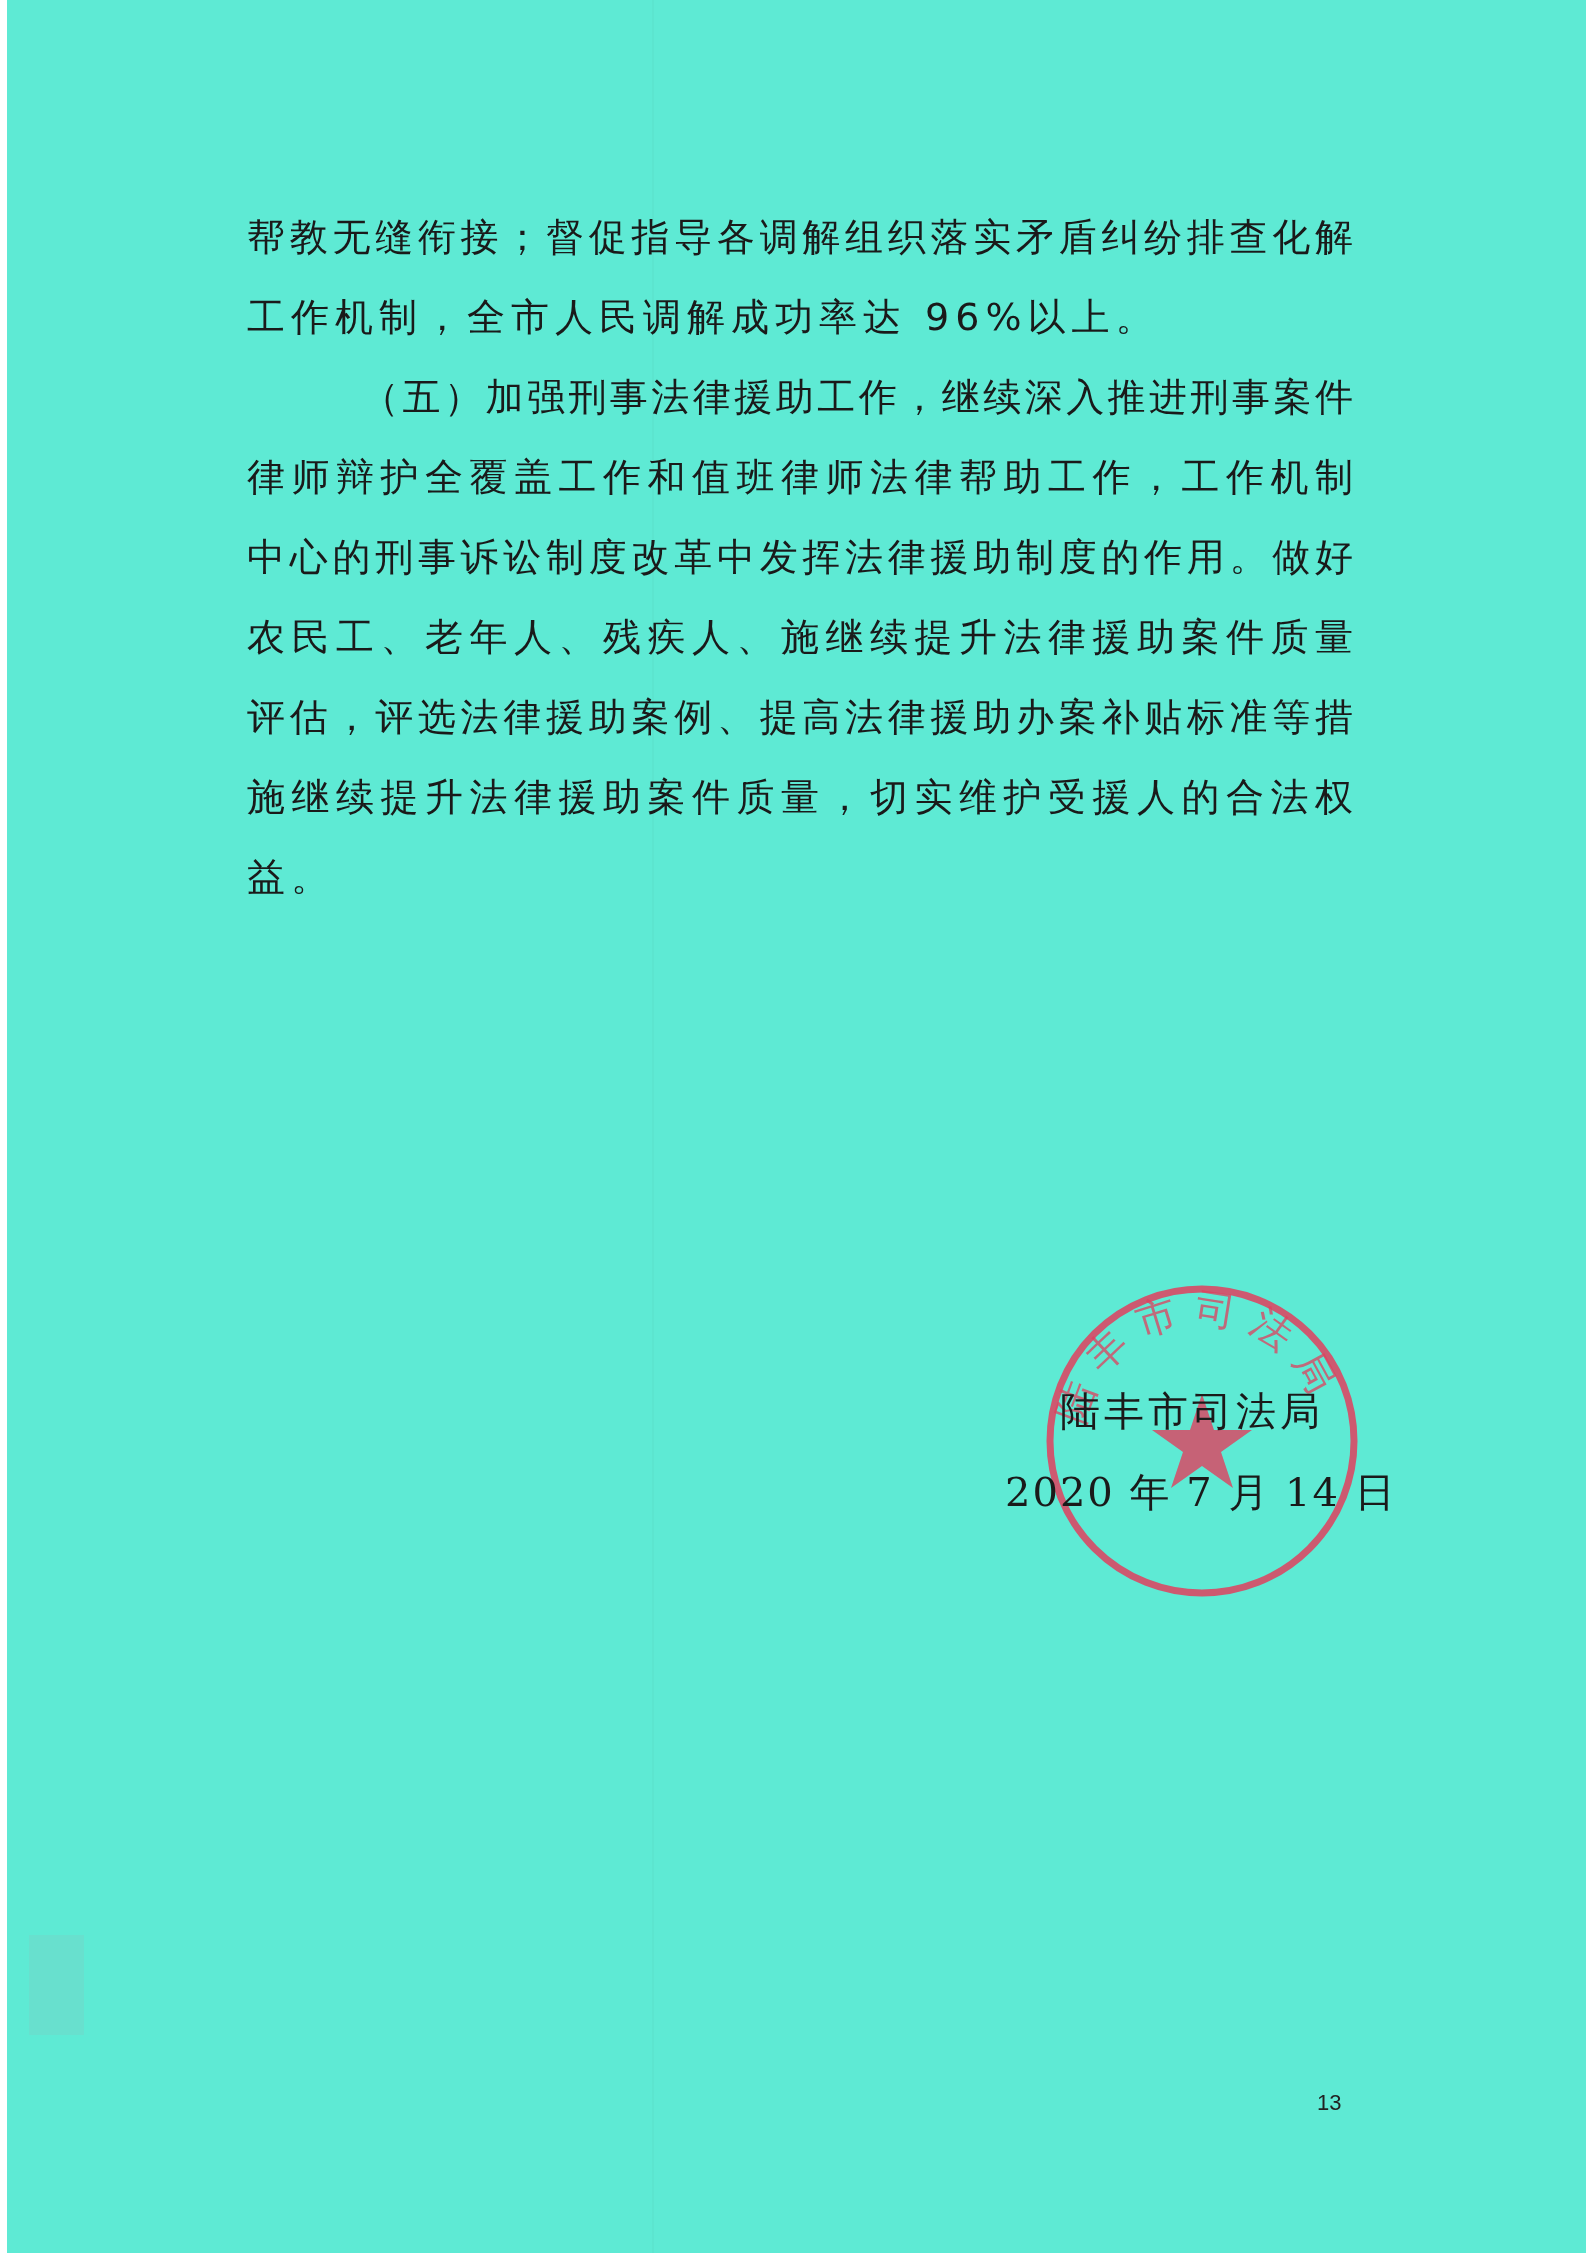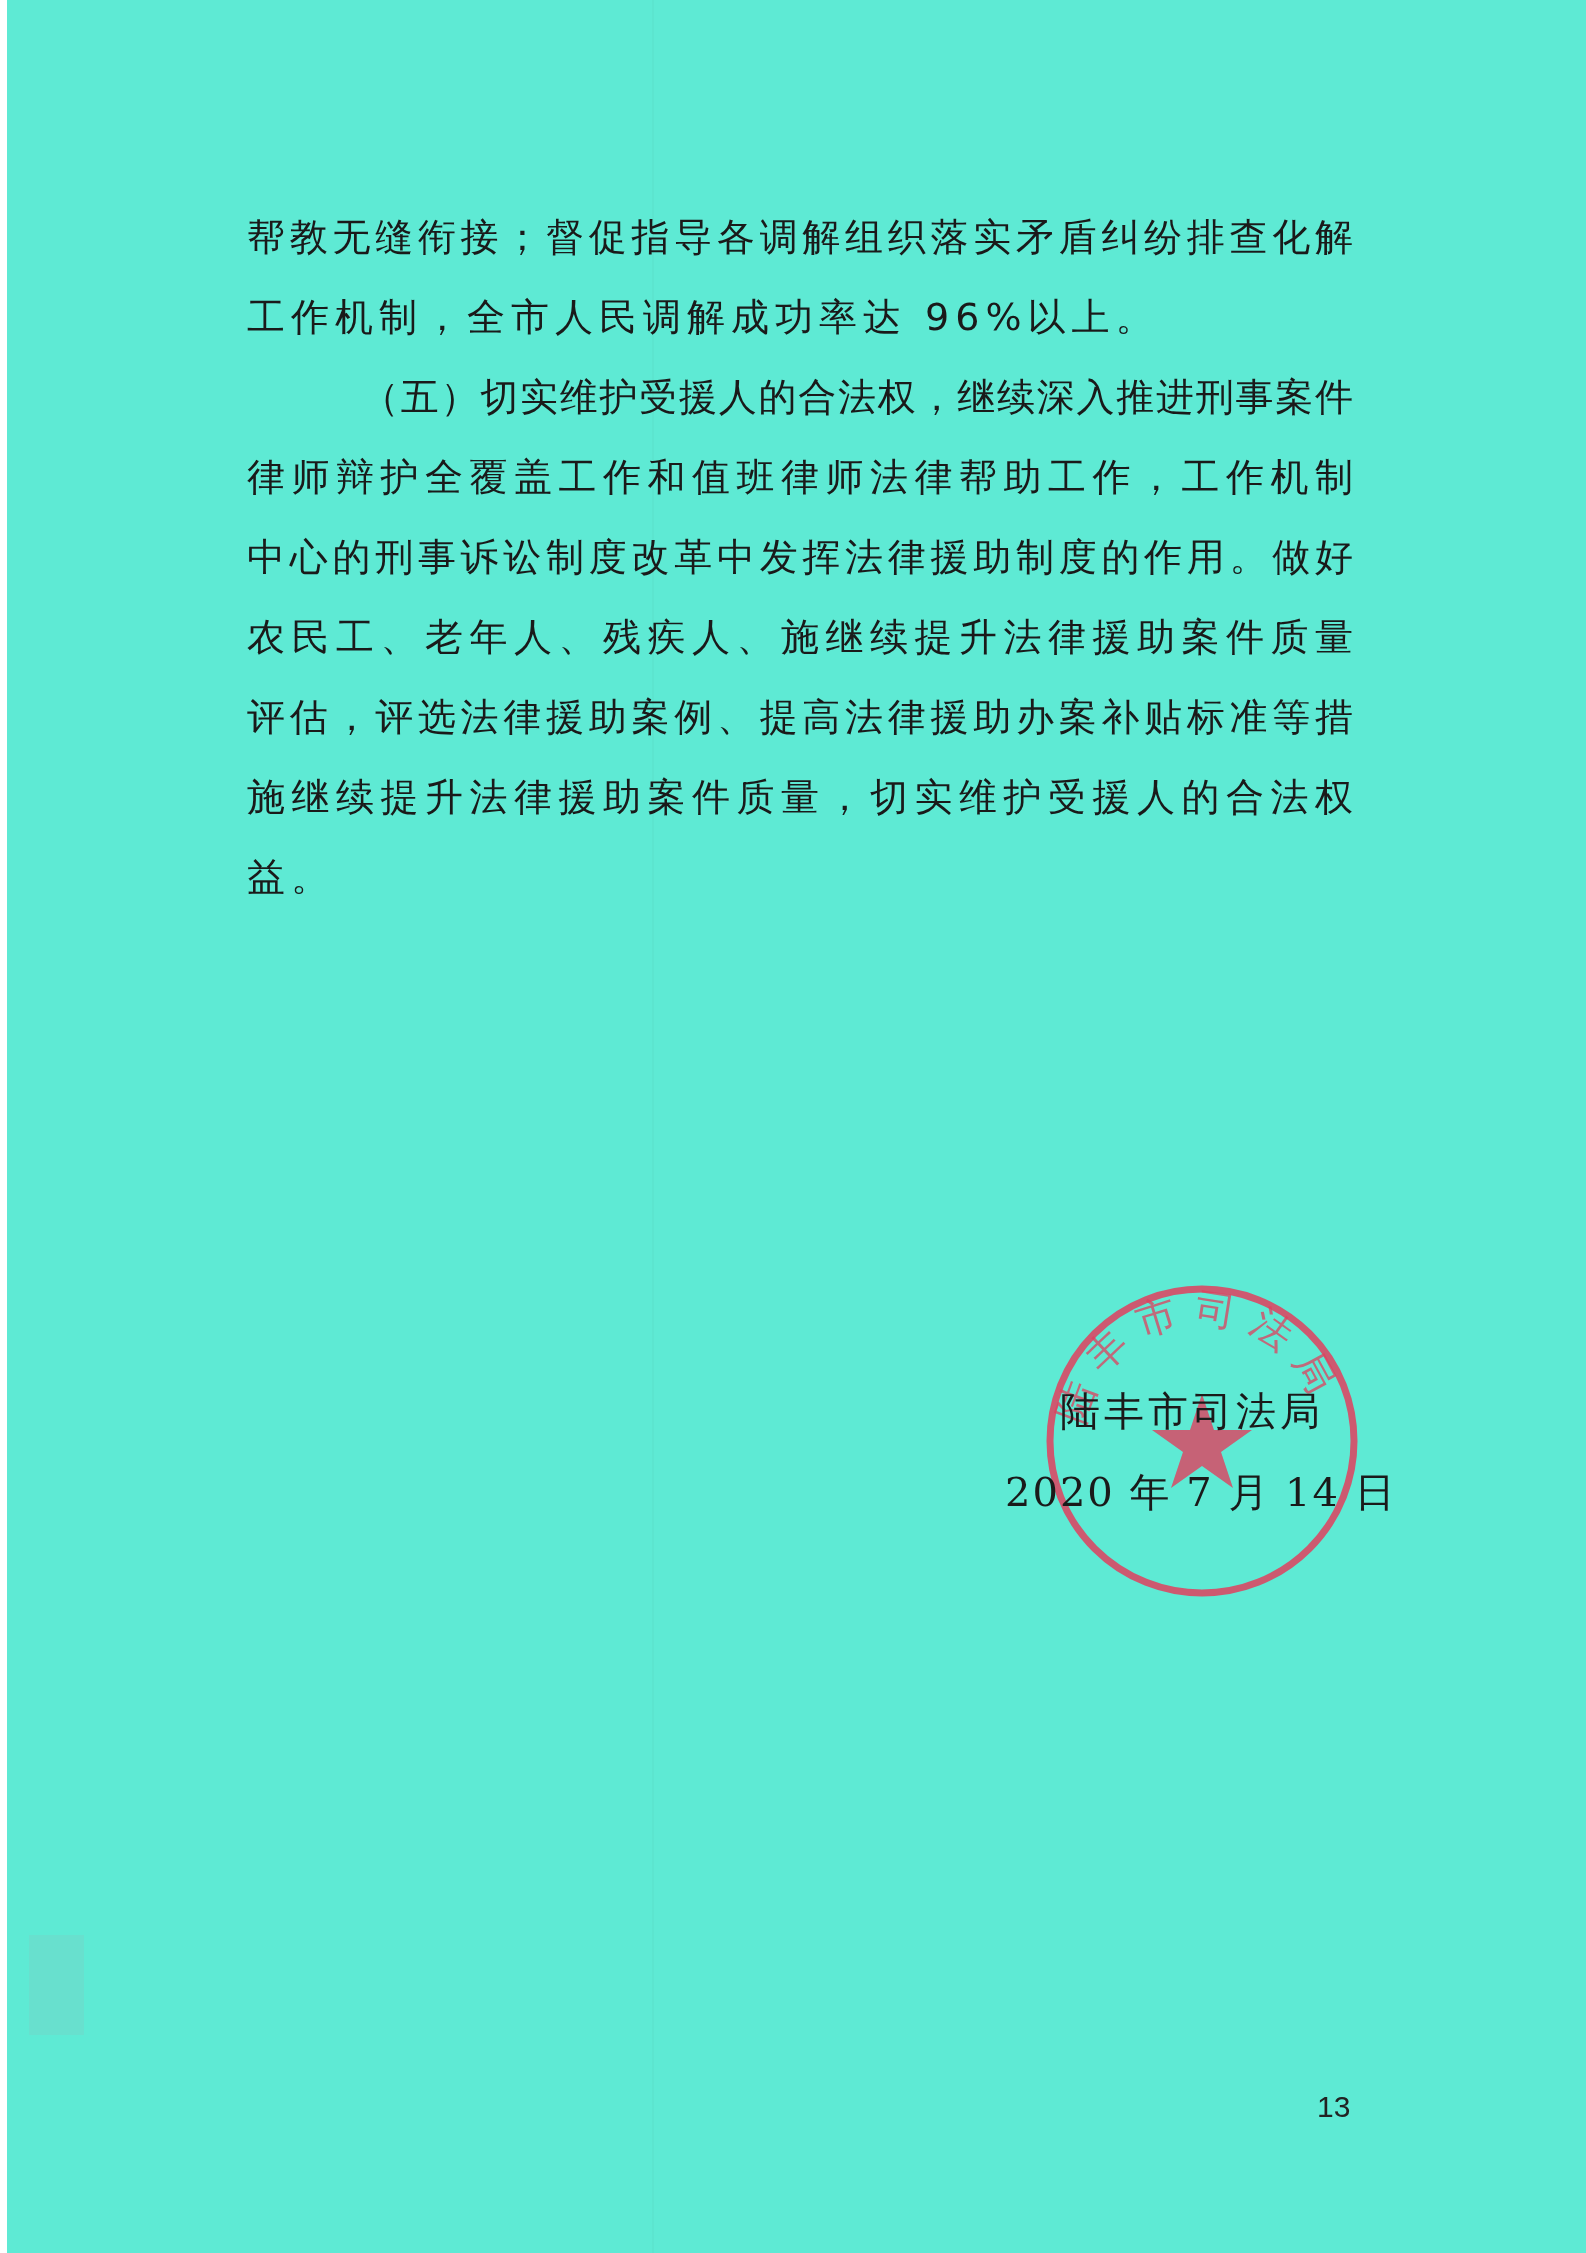--- a/index.html
+++ b/index.html
@@ -18,35 +18,35 @@
   .line.last { text-align-last: left; letter-spacing: 6px; }
   .signature {
     position: absolute; font-family: "DejaVu Serif", serif; color: #1a1a1a;
     font-size: 40px; white-space: nowrap;
   }
   .sig-org { left: 1053px; top: 1384px; letter-spacing: 4px; }
   .sig-date { left: 998px; top: 1465px; letter-spacing: 2px; }
   .seal { position: absolute; left: 1036px; top: 1282px; width: 318px; height: 318px; pointer-events: none; }
   .page-number {
     position: absolute; left: 1310px; top: 2090px;
-    font-family: "Liberation Sans", sans-serif; font-size: 30px; color: #222;
+    font-family: "Liberation Sans", sans-serif; font-size: 22px; color: #222;
   }
   .scan-mark { position: absolute; background: rgba(230,120,140,0.08); }
 </style>
 </head>
 <body>
 
 <div class="page">
   <div class="fold"></div>
   <div class="scan-mark" style="left:22px;top:1935px;width:55px;height:100px;"></div>
 
   <div class="body-text">
     <div class="line">帮教无缝衔接；督促指导各调解组织落实矛盾纠纷排查化解</div>
     <div class="line last">工作机制，全市人民调解成功率达 96%以上。</div>
-    <div class="line indent">（五）切实维护受援人的合法权，继续深入推进刑事案件</div>
+    <div class="line indent">（五）加强刑事法律援助工作，继续深入推进刑事案件</div>
     <div class="line">律师辩护全覆盖工作和值班律师法律帮助工作，工作机制</div>
     <div class="line">中心的刑事诉讼制度改革中发挥法律援助制度的作用。做好</div>
     <div class="line">农民工、老年人、残疾人、施继续提升法律援助案件质量</div>
     <div class="line">评估，评选法律援助案例、提高法律援助办案补贴标准等措</div>
     <div class="line">施继续提升法律援助案件质量，切实维护受援人的合法权</div>
     <div class="line last">益。</div>
   </div>
 
   <svg class="seal" viewBox="0 0 318 318" xmlns="http://www.w3.org/2000/svg">
     <defs>

